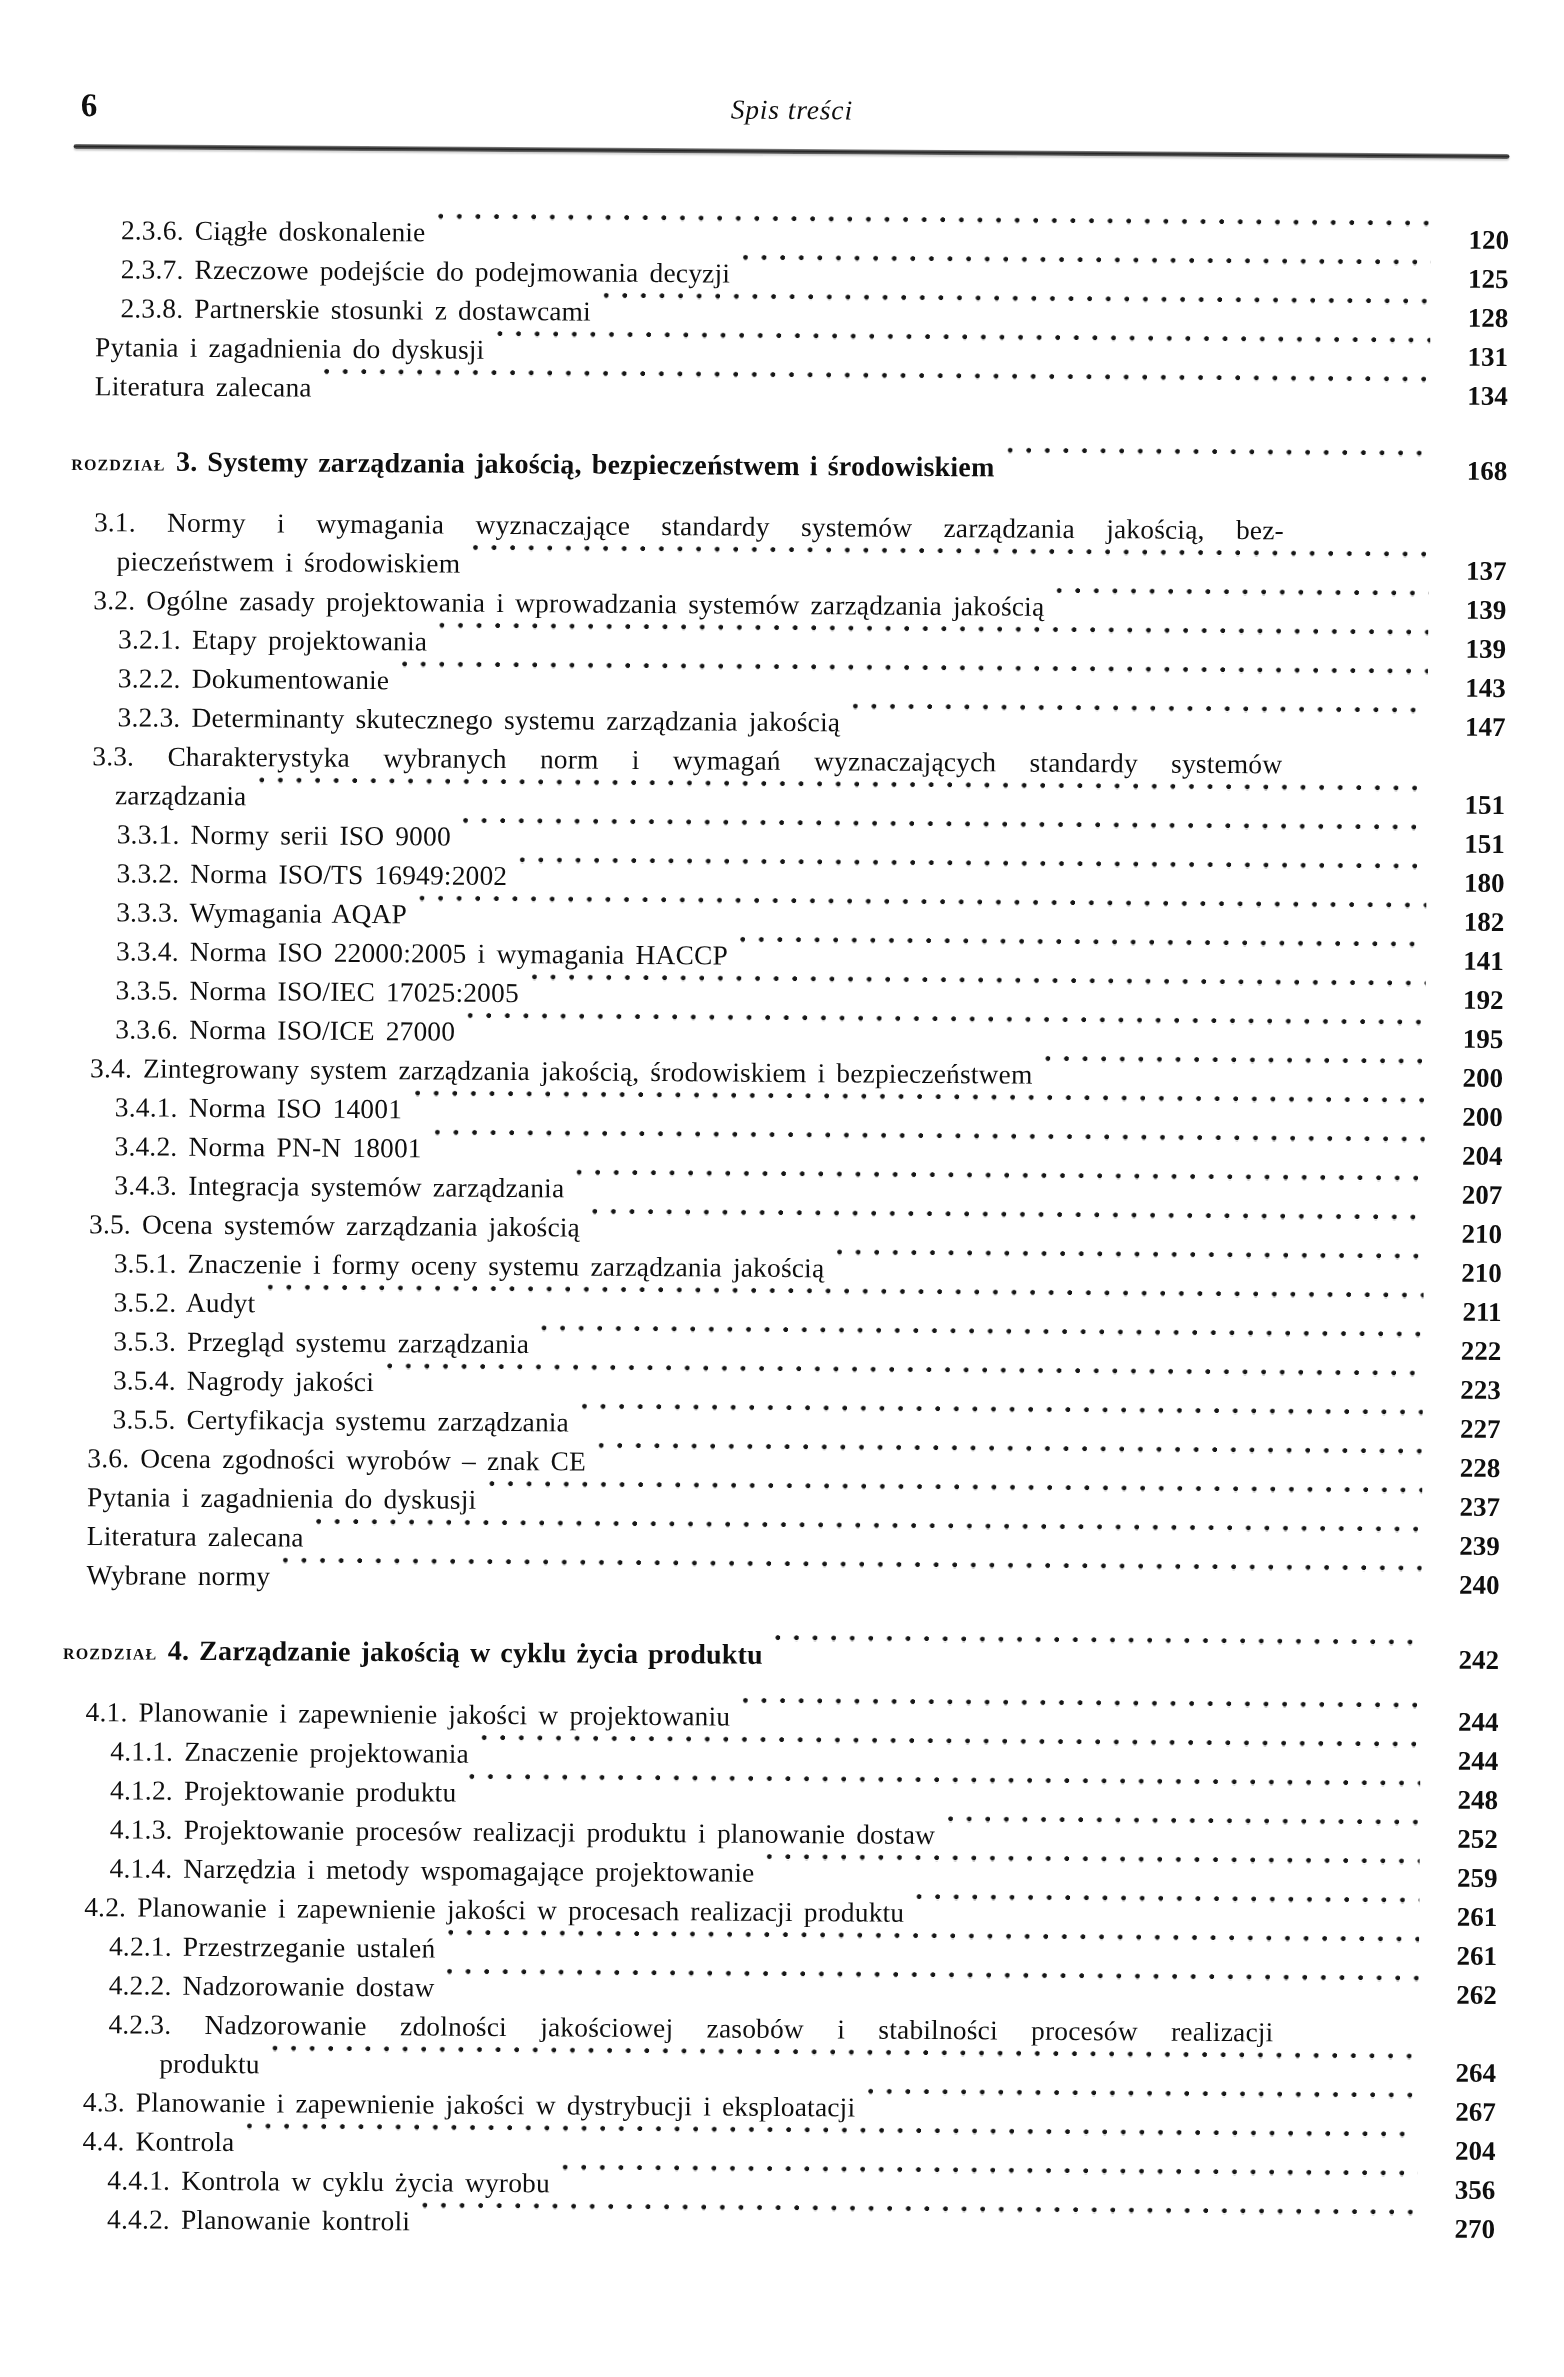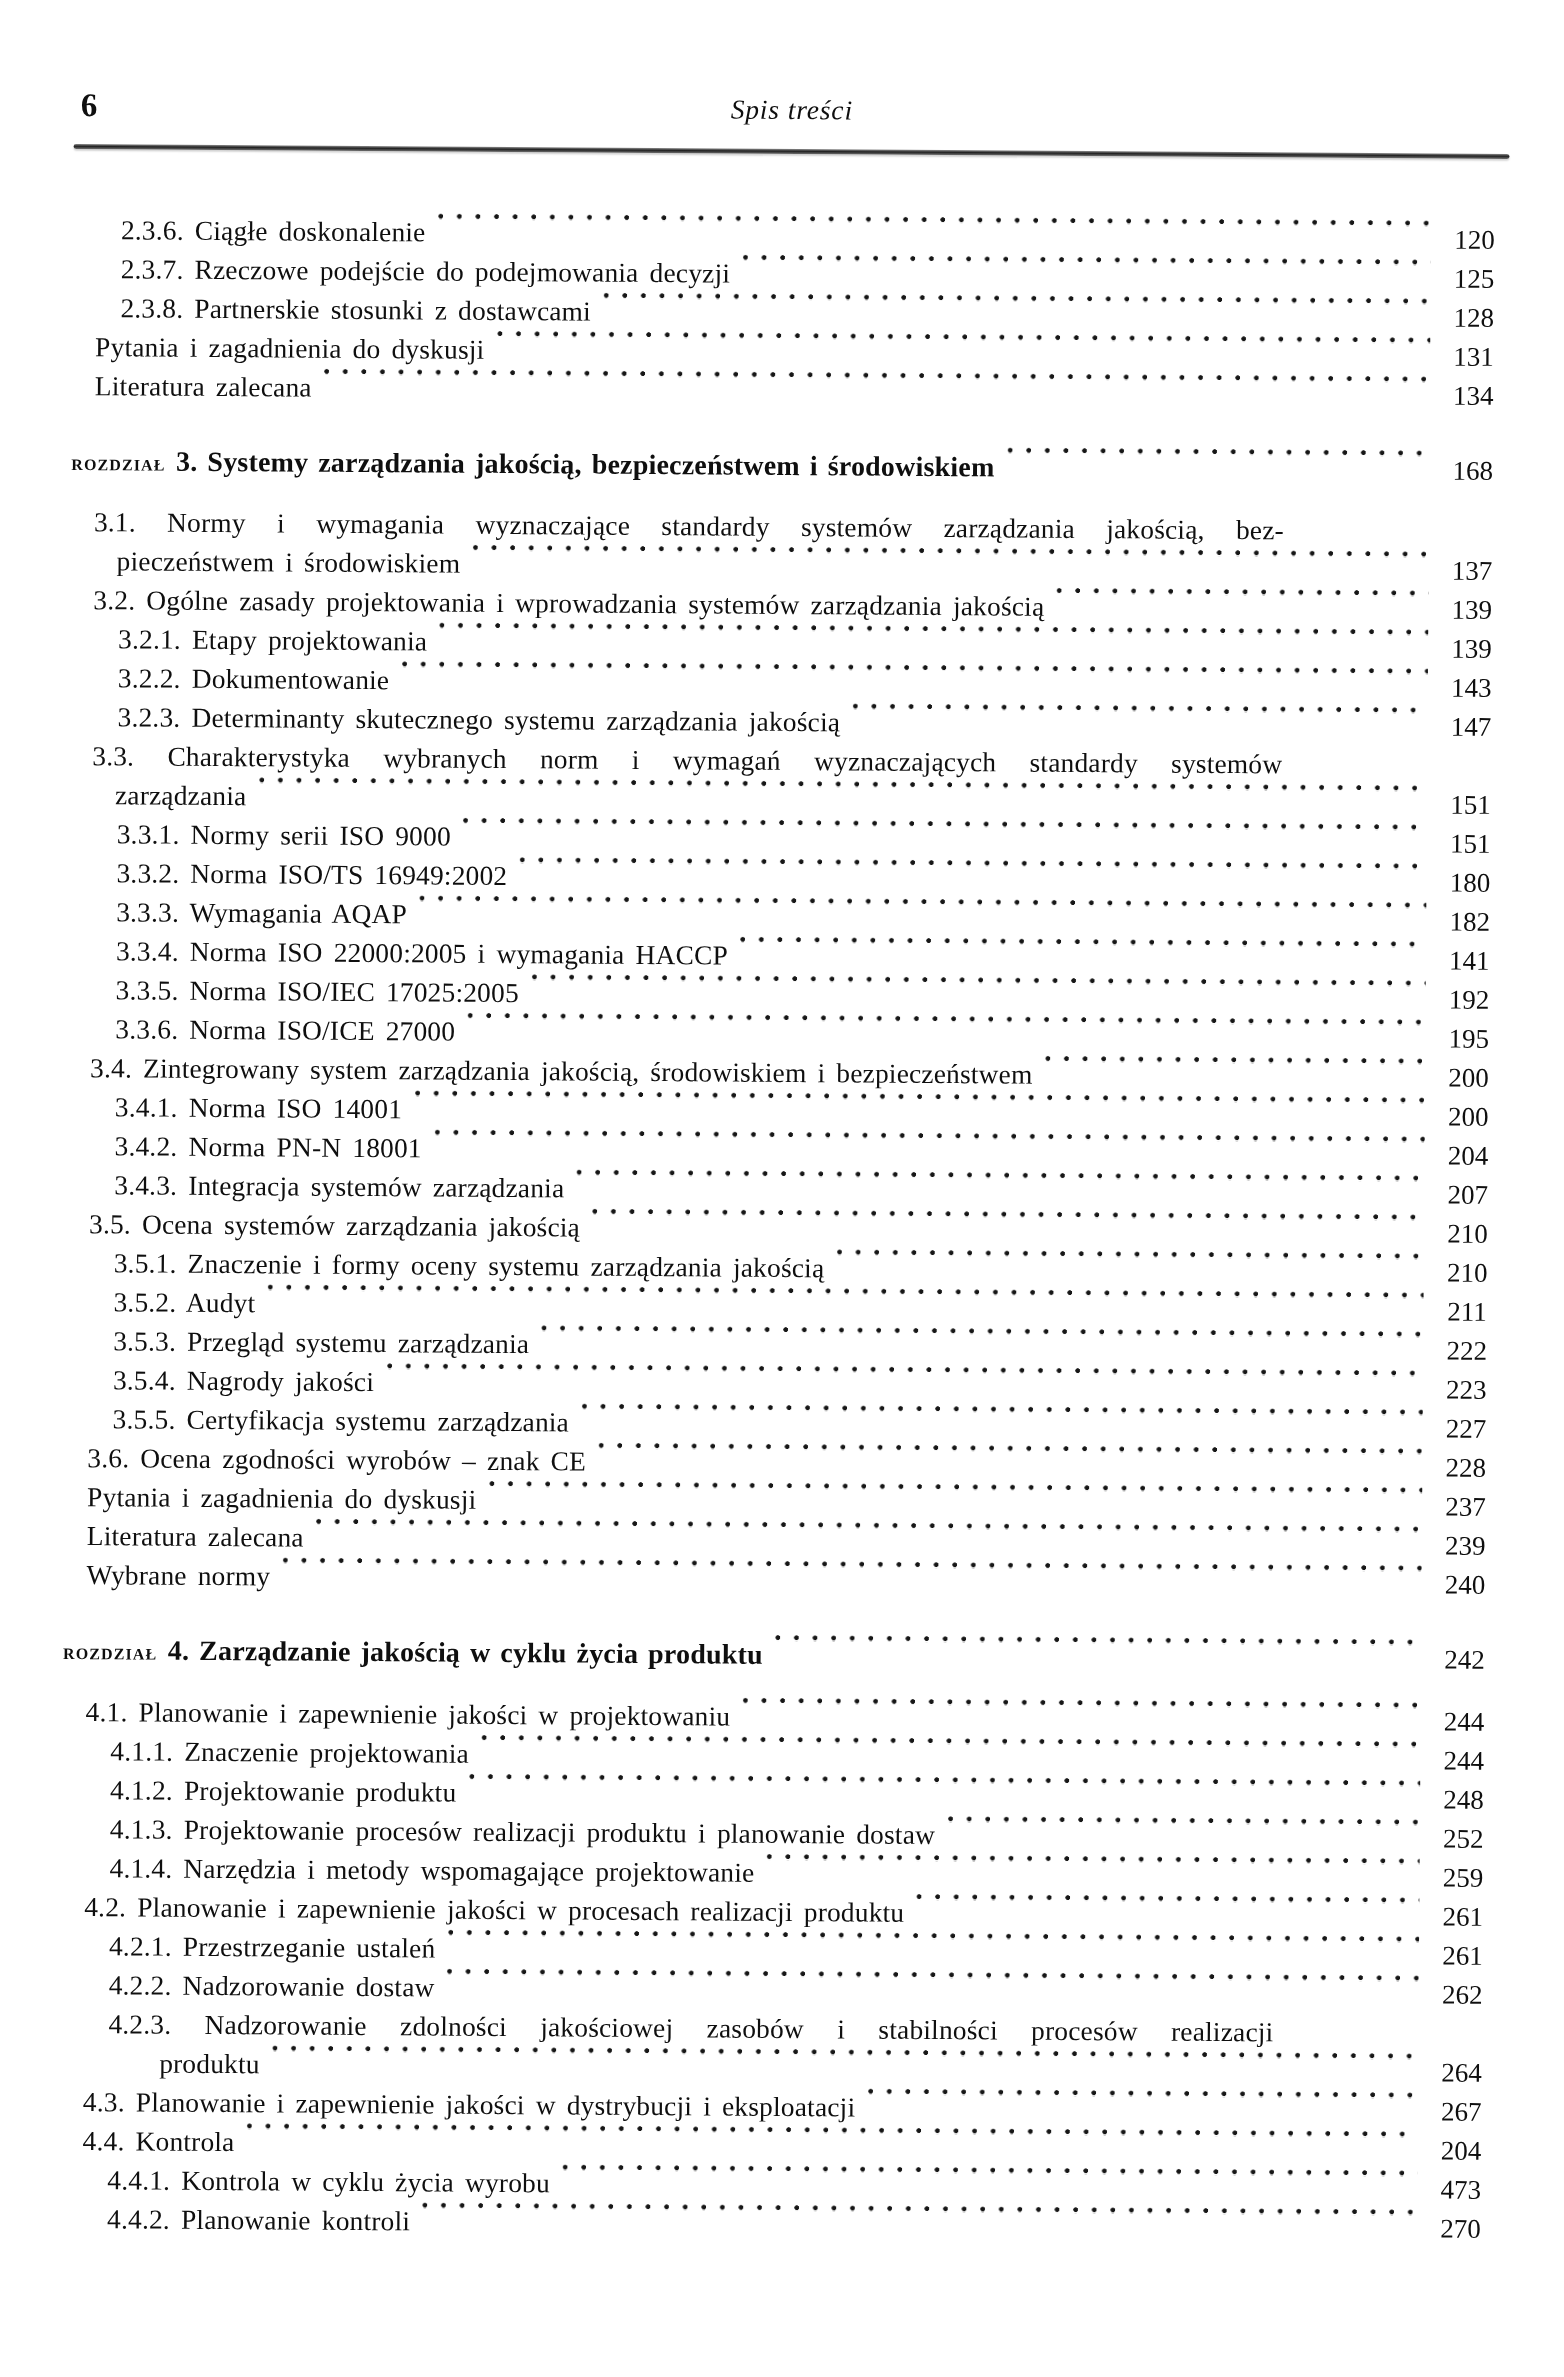--- a/index.html
+++ b/index.html
@@ -30,21 +30,21 @@
   .pre-line {
     line-height:39px; white-space:normal; text-align:justify; text-align-last:justify;
     padding-right:223px; word-spacing:3.5px; letter-spacing:0.2px;
   }
   .dots {
     flex:1; align-self:stretch; margin:0 8.9px 0 12.4px; min-width:35px;
     background-image:radial-gradient(circle at 2.7px 2.7px,#161616 2.1px,rgba(0,0,0,0) 2.7px);
     background-size:18.6px 6.2px; background-repeat:repeat-x;
     background-position:3.5px bottom 8px;
   }
-  .num-col { min-width:69px; text-align:center; font-size:27px; font-weight:normal; }
+  .num-col { min-width:69px; text-align:right; font-size:27px; font-weight:bold; }
   .chapter { margin-top:35px; margin-bottom:19.5px; }
   .chapter .chapter-word { font-weight:bold; font-size:16px; letter-spacing:1.1px; }
   .chapter .chapter-title { font-weight:bold; font-size:28px; margin-left:10.6px; letter-spacing:0.2px; word-spacing:2.7px; }
 </style>
 </head>
 <body>
 
 <div class="page">
   <div class="tilt">
     <div class="page-header">
@@ -274,21 +274,21 @@
           <span class="num-col">267</span>
         </div>
         <div class="row lvl1">
           <span class="entry-text">4.4. Kontrola</span>
           <span class="dots"></span>
           <span class="num-col">204</span>
         </div>
         <div class="row lvl2">
           <span class="entry-text">4.4.1. Kontrola w cyklu życia wyrobu</span>
           <span class="dots"></span>
-          <span class="num-col">473</span>
+          <span class="num-col">356</span>
         </div>
         <div class="row lvl2">
           <span class="entry-text">4.4.2. Planowanie kontroli</span>
           <span class="dots"></span>
           <span class="num-col">270</span>
         </div>
       </div>
   </div>
 </div>
 

